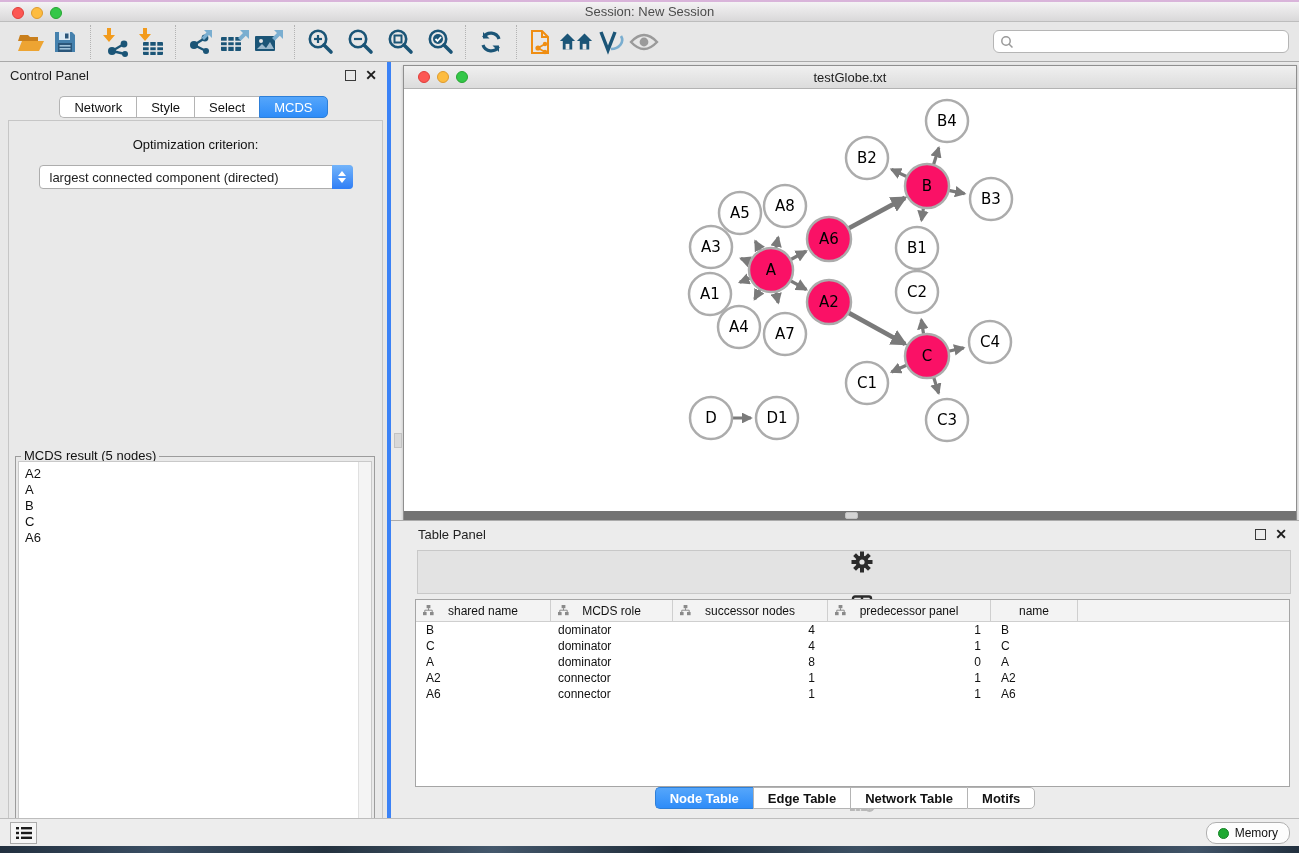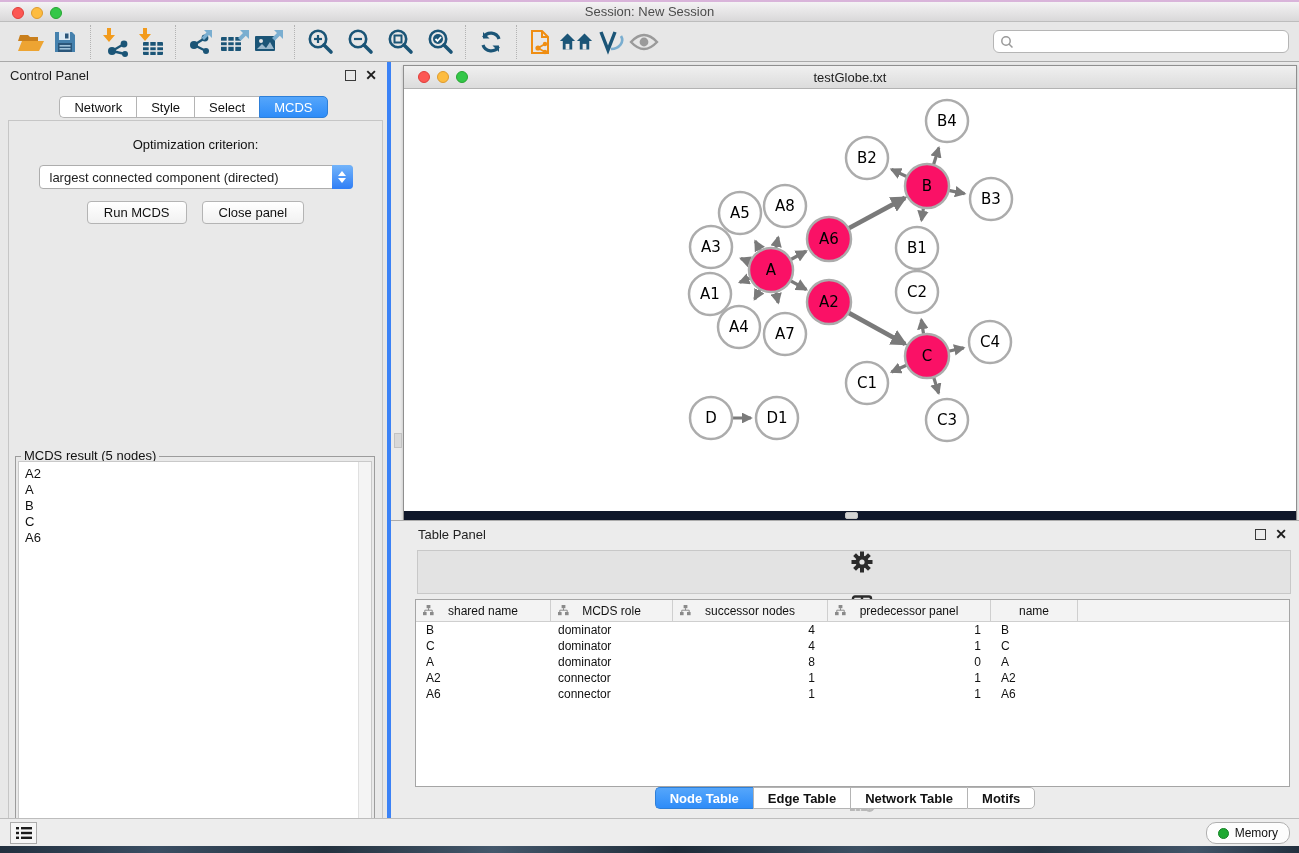--- a/index.html
+++ b/index.html
@@ -64,21 +64,21 @@
   .result-list { position:absolute; left:2px; right:2px; top:4px; bottom:2px; background:#fff; border:1px solid #c9c9c9; overflow:hidden; }
   .result-scroll { position:absolute; right:0; top:0; bottom:0; width:13px; background:#f4f4f4; border-left:1px solid #e0e0e0; }
   .result-items { padding:4px 0 0 6px; }
   .result-item { font-size:13px; line-height:16px; color:#111; cursor:default; }
 
   
   .workspace { width:908px; height:756px; display:flex; flex-direction:column; }
   .desktop { height:458px; background:#eaeaea; position:relative; }
 
   .net-window { position:absolute; left:12px; top:3px; width:894px; height:559px;
-    background:#0f172a; border:1px solid #8f8f8f; box-shadow:0 1px 3px rgba(0,0,0,.2); }
+    background:#737373; border:1px solid #8f8f8f; box-shadow:0 1px 3px rgba(0,0,0,.2); }
   .net-titlebar { height:23px; background:linear-gradient(#f0f0f0,#dcdcdc); border-bottom:1px solid #b3b3b3;
     display:flex; align-items:center; justify-content:center; position:relative; }
   .net-titlebar .lights { top:5px; left:14px; }
   .net-title { font-size:13px; color:#222; }
   .net-canvas { position:relative; width:892px; height:422px; background:#fff; overflow:hidden; }
   .resize-grip { position:absolute; right:1px; bottom:1px; width:14px; height:14px;
     background:
       linear-gradient(135deg, transparent 0 52%, #aaa 52% 58%, transparent 58% 66%, #aaa 66% 72%, transparent 72% 80%, #aaa 80% 86%, transparent 86%); }
   .split-handle-v { position:absolute; left:3px; top:371px; width:8px; height:15px; background:#d8d8d8; border:1px solid #c2c2c2; }
   .split-handle-h { position:absolute; left:454px; top:450px; width:13px; height:7px; background:#d4d4d4; border:1px solid #c0c0c0; border-radius:2px; }
@@ -321,24 +321,20 @@
       </div>
     </div>
     <div class="cp-content">
       <div class="opt-label">Optimization criterion:</div>
       <div class="dropdown">
         <span>largest connected component (directed)</span>
         <span class="dd-stepper">
             <span class="tri-up"></span>
             <span class="tri-dn"></span>
           </span>
-      </div>
-      <div class="btn-row">
-        <button class="push-btn">Run MCDS</button>
-        <button class="push-btn">Close panel</button>
       </div>
       <div class="result-group">
         <span class="result-legend">MCDS result (5 nodes)</span>
         <div class="result-list">
           <div class="result-items">
               <div class="result-item">A2</div>
               <div class="result-item">A</div>
               <div class="result-item">B</div>
               <div class="result-item">C</div>
               <div class="result-item">A6</div>

